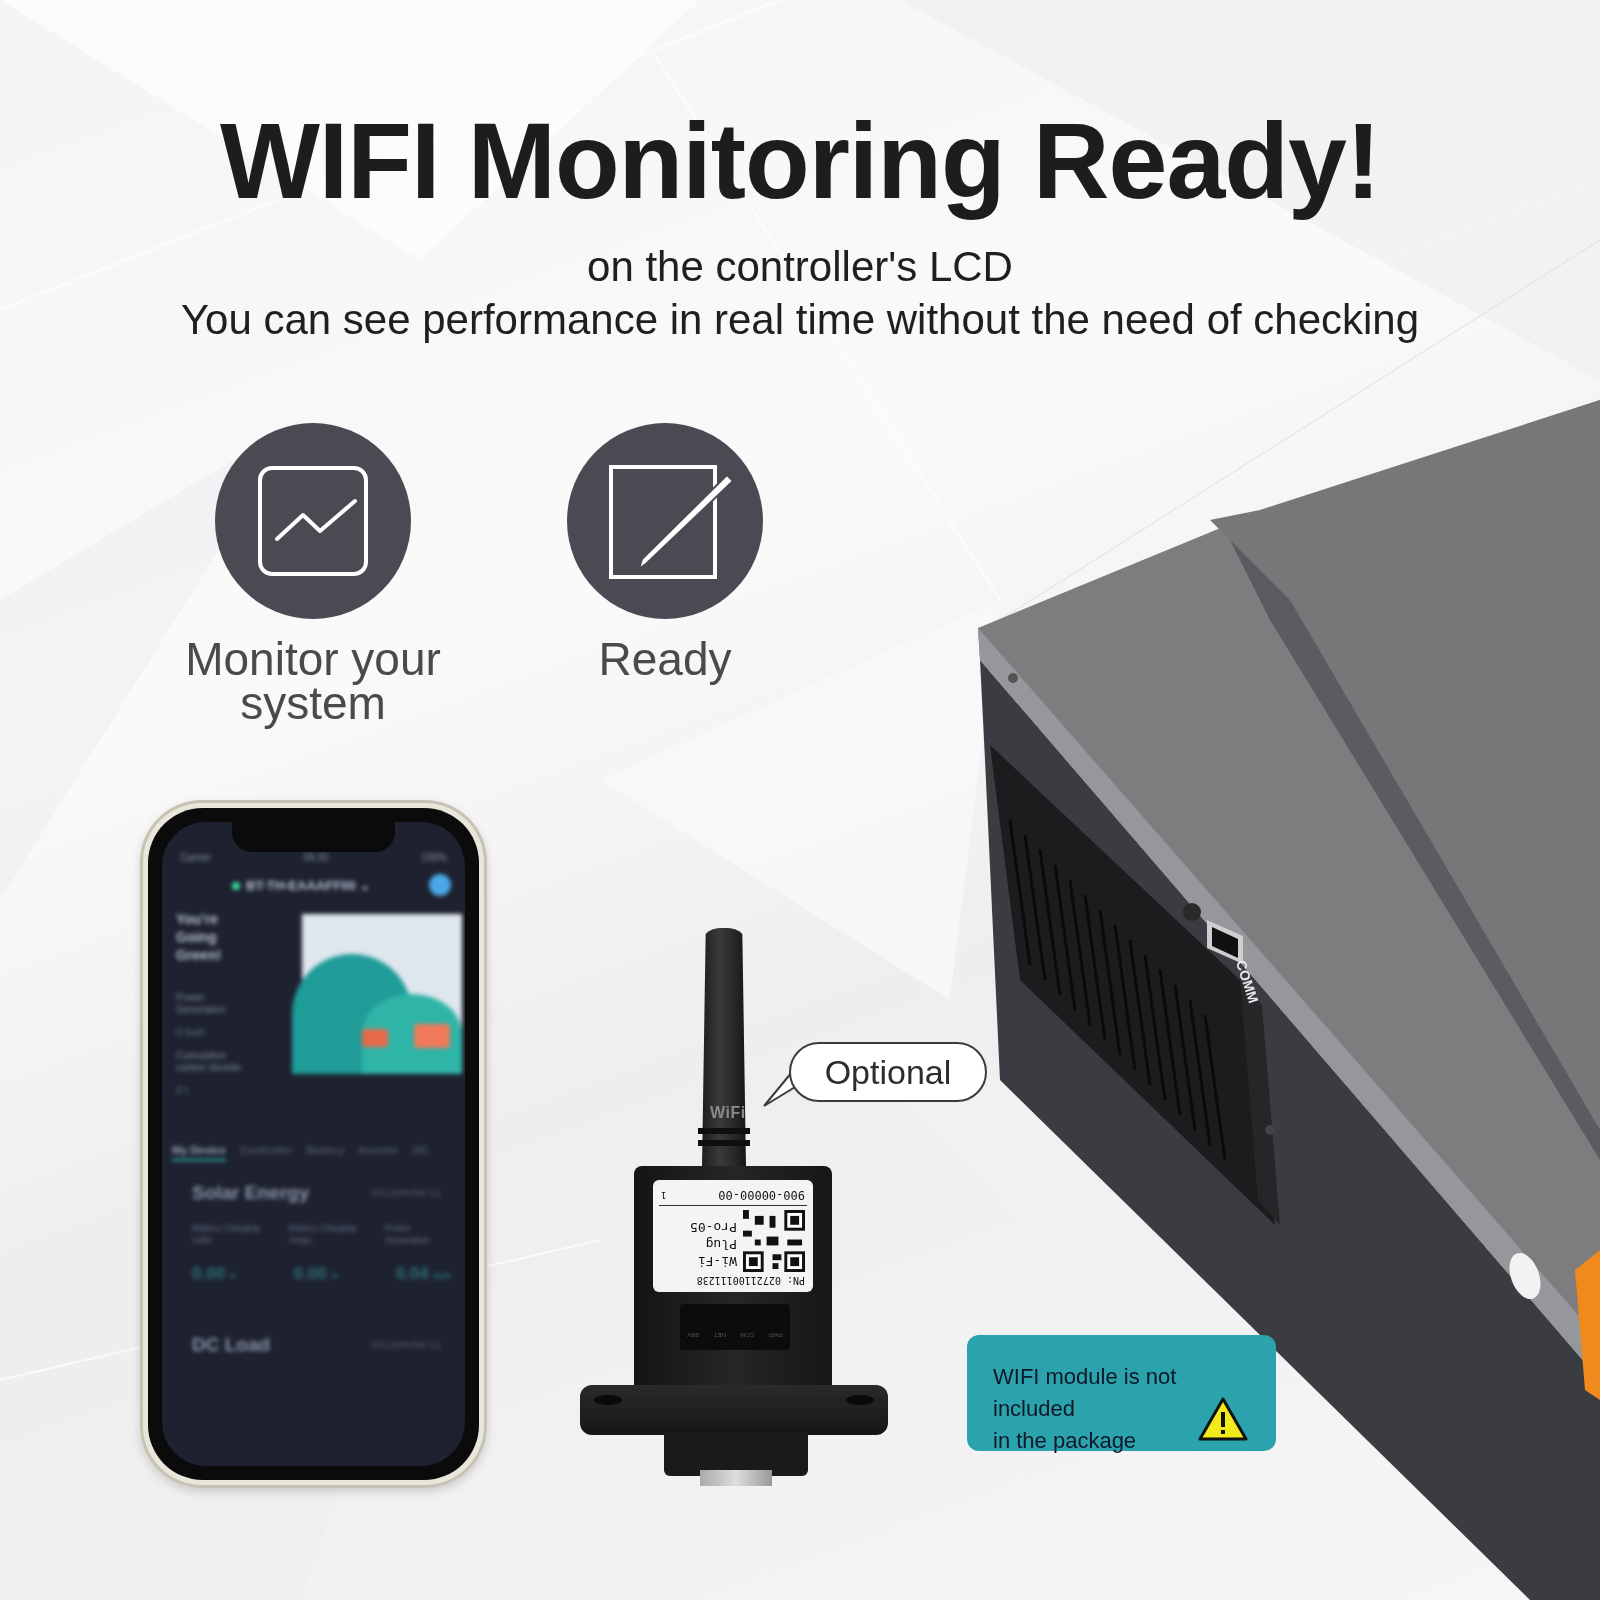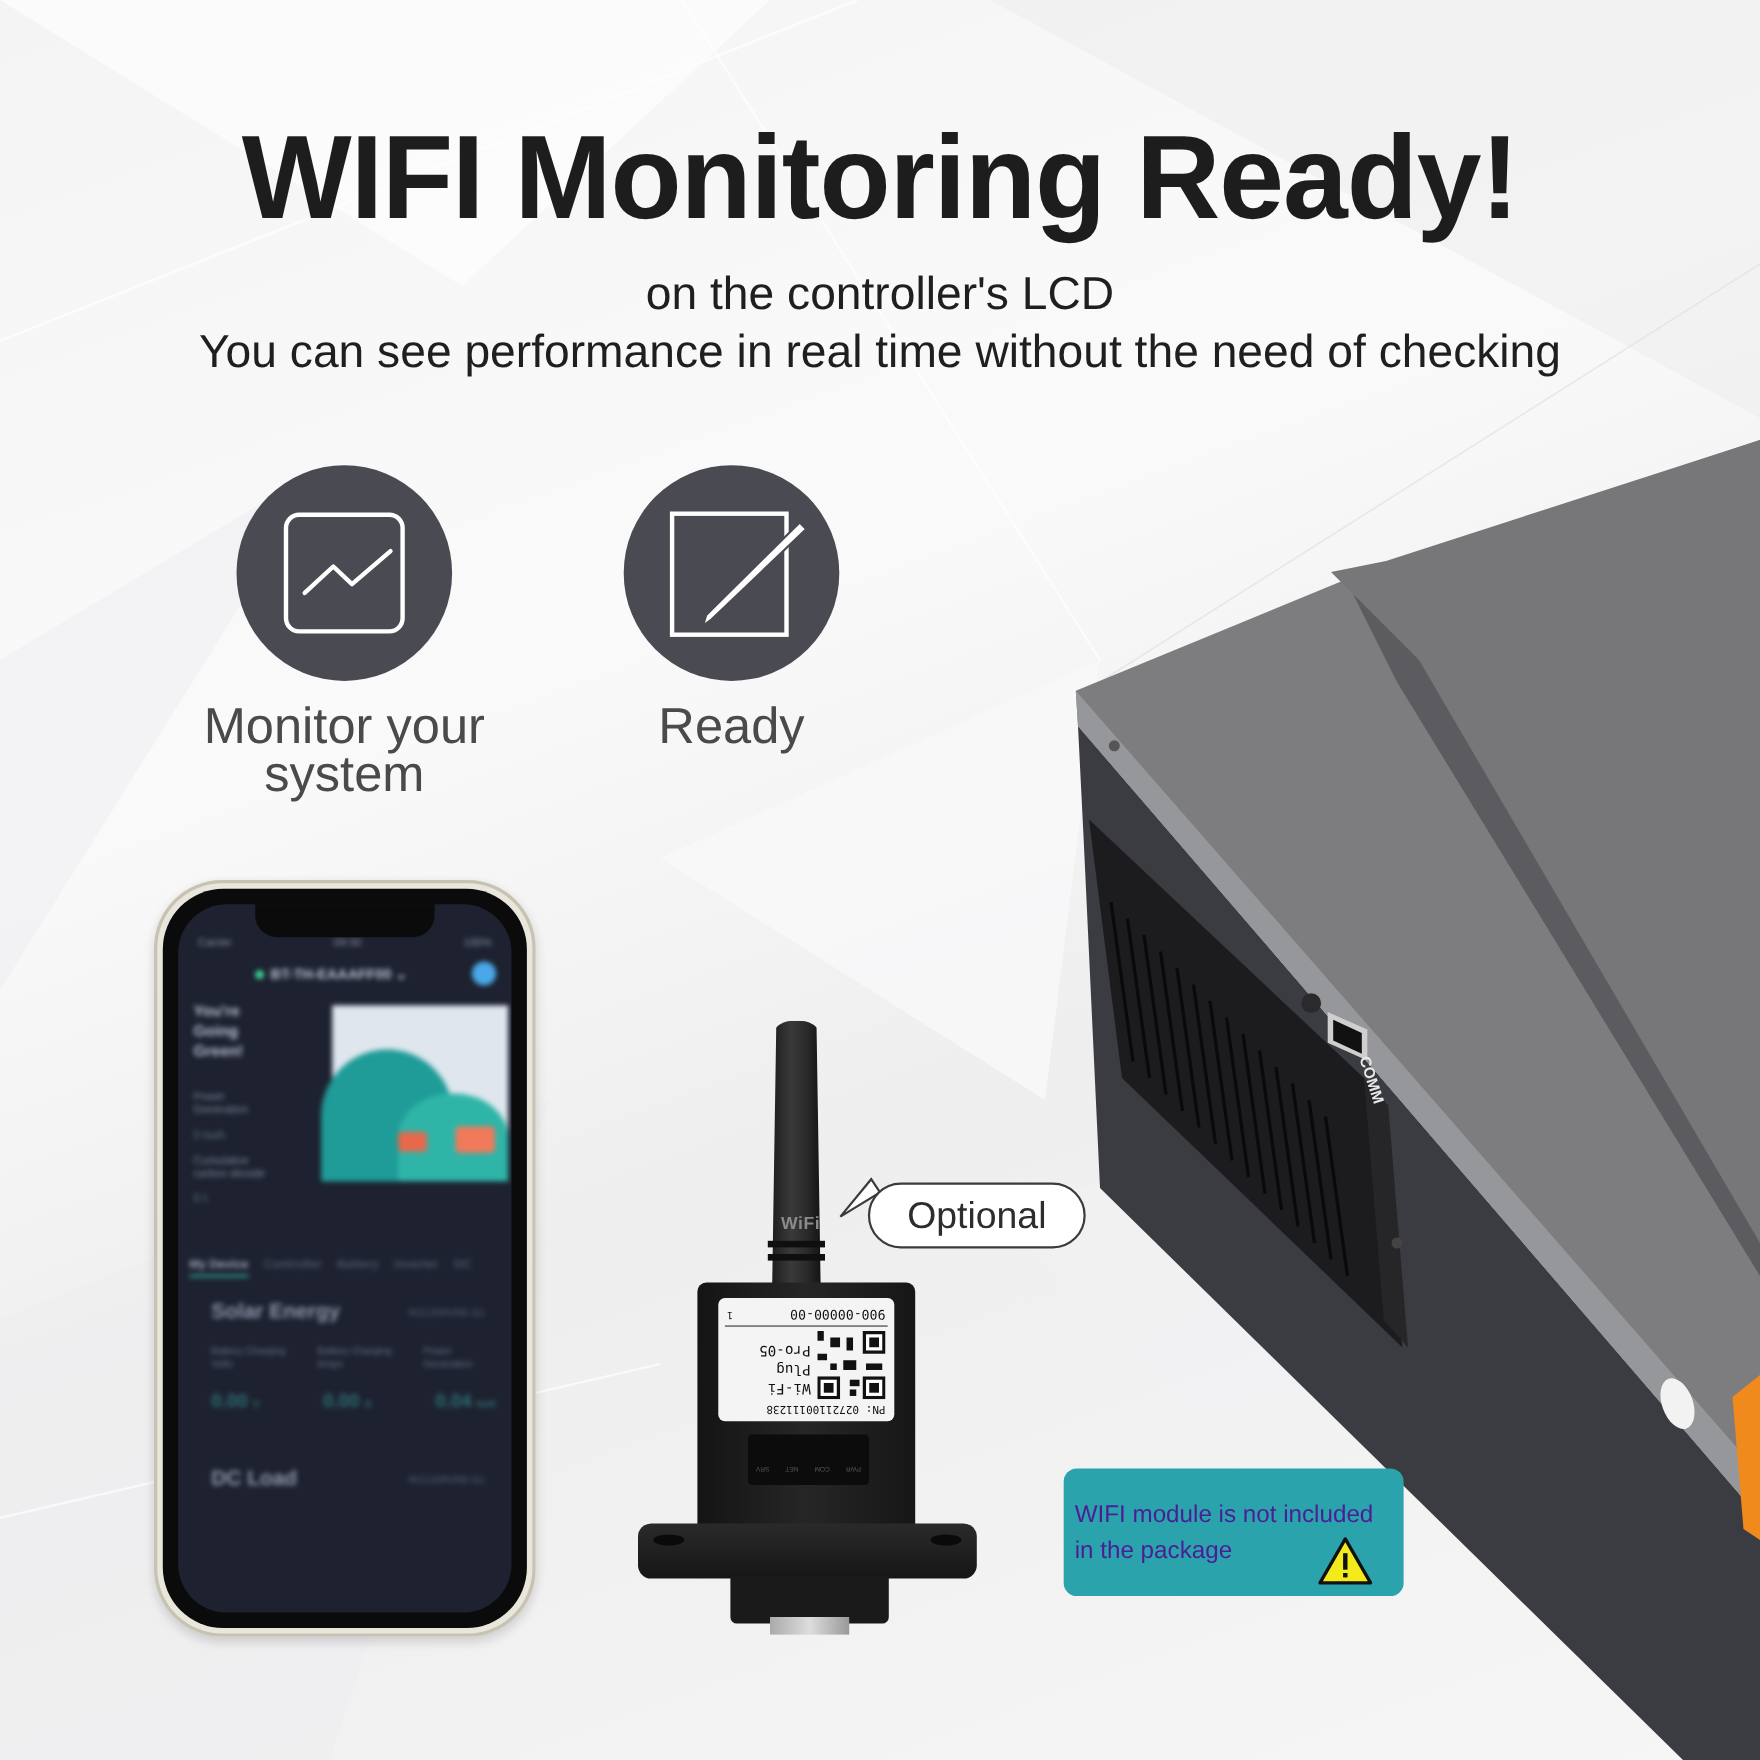--- a/index.html
+++ b/index.html
@@ -107,34 +107,34 @@
     position: absolute; left: 680px; top: 1304px; width: 110px; height: 46px;
     background: #0c0c0c; border-radius: 4px; color: #555; font-size: 6px;
     display: flex; justify-content: space-around; padding-top: 12px; transform: rotate(180deg);
   }
 
   
   .bubble {
     position: absolute; left: 789px; top: 1042px; width: 198px; height: 60px;
     border: 2px solid #3b3b3b; border-radius: 30px; background: #ffffff;
     display: flex; align-items: center; justify-content: center;
-    font-size: 34px; color: #2d2d2d; margin-top: 33px;
+    font-size: 34px; color: #2d2d2d;
   }
   .bubble-tail { position: absolute; left: 762px; top: 1070px; }
 
   
   .inverter { position: absolute; left: 0; top: 0; width: 1600px; height: 1600px; pointer-events: none; }
   .comm-port { position: absolute; left: 1205px; top: 918px; width: 40px; height: 48px; pointer-events: auto; }
   .comm-label { position: absolute; left: 1248px; top: 958px; font-size: 14px; font-weight: 700; color: #e8e8e8; transform: rotate(72deg); transform-origin: left top; }
 
   
   .notice {
     position: absolute; left: 967px; top: 1335px; width: 309px; height: 116px;
-    background: #2aa3ad; border-radius: 12px; color: #4c1d95;
-    padding: 26px 18px 0 10px; font-size: 22px; line-height: 32px;
+    background: #2aa3ad; border-radius: 12px; color: #0f172a;
+    padding: 26px 18px 0 26px; font-size: 22px; line-height: 32px;
   }
   .notice svg { position: absolute; right: 28px; top: 62px; }
 </style>
 </head>
 <body>
 
 <svg class="bg-facets" width="1600" height="1600">
   <polygon points="0,0 700,0 420,260" fill="#ffffff" opacity="0.6"></polygon>
   <polygon points="900,0 1600,0 1600,380" fill="#ececee" opacity="0.5"></polygon>
   <polygon points="0,600 300,420 0,900" fill="#efeff1" opacity="0.6"></polygon>

